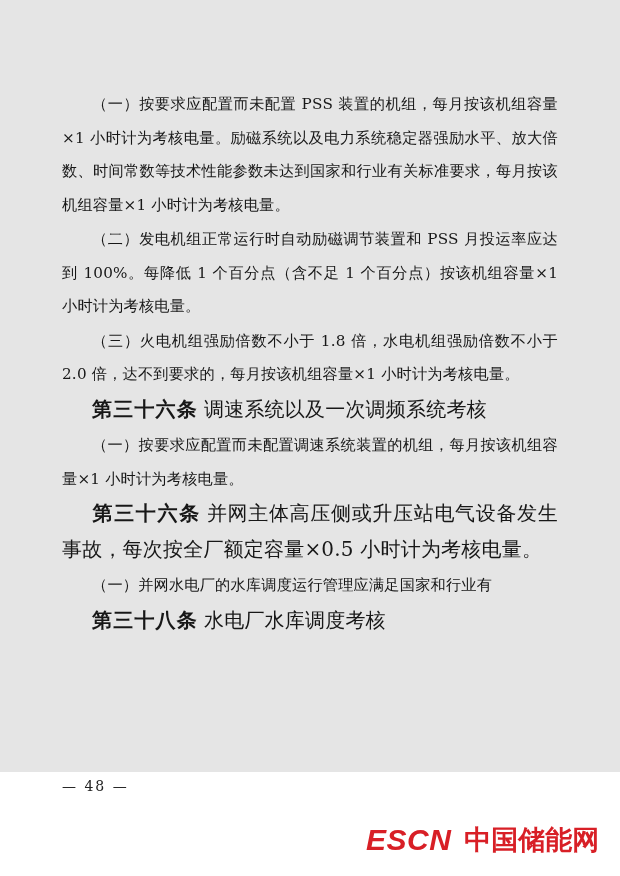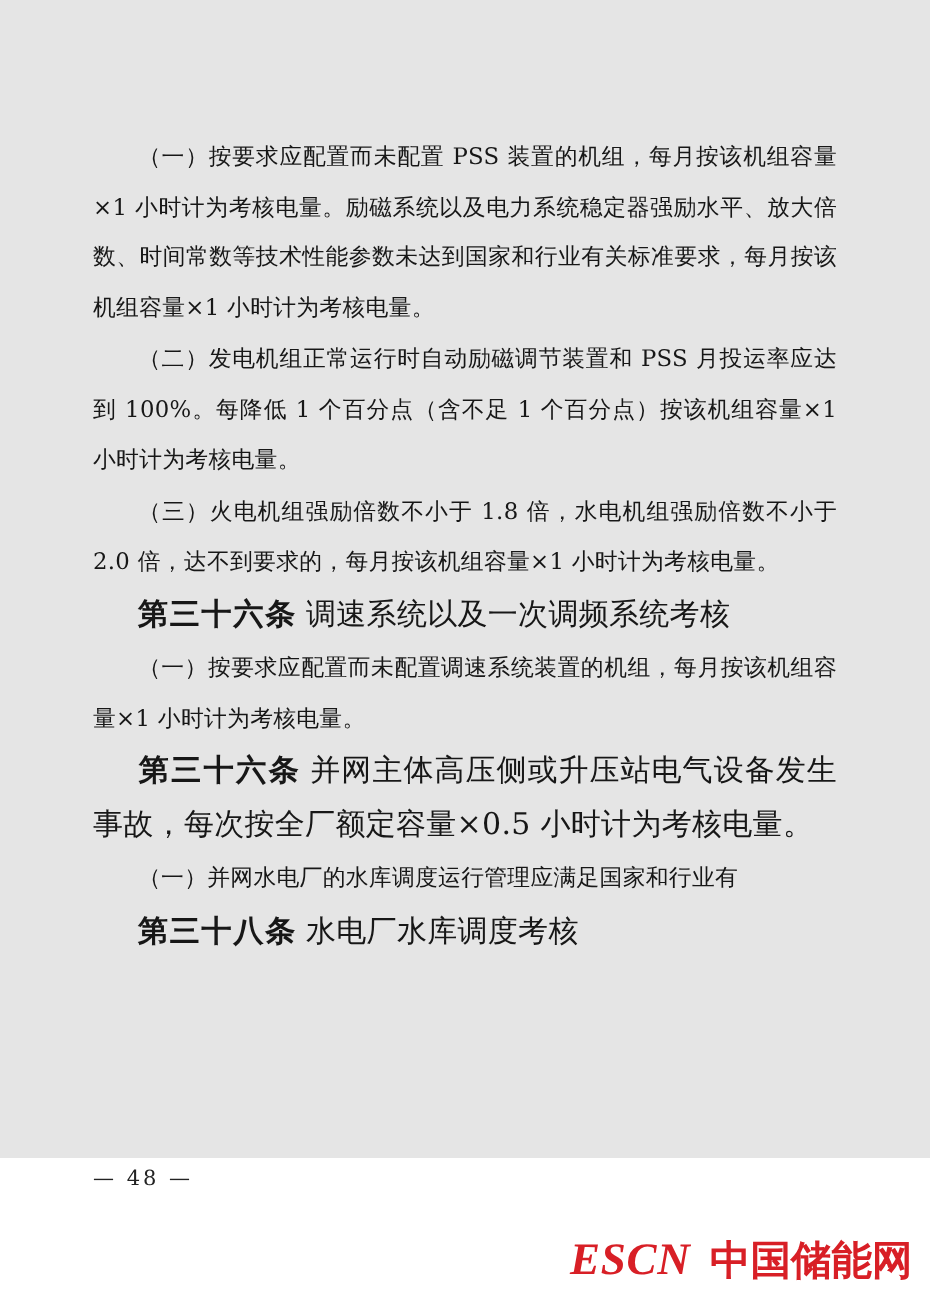--- a/index.html
+++ b/index.html
@@ -54,25 +54,25 @@
     position: absolute;
     left: 62px;
     top: 778px;
     font-size: 14px;
     letter-spacing: 2px;
     color: #222;
     font-family: "DejaVu Serif", "Liberation Serif", serif;
   }
   .watermark {
     position: absolute;
-    left: 380px;
+    left: 366px;
     top: 822px;
     display: flex;
     align-items: center;
-    font-family: Liberation Serif, serif;
+    font-family: Liberation Sans, sans-serif;
     font-weight: bold;
     white-space: nowrap;
     justify-content: center;
   }
   .wm-escn {
     color: #d81f26;
     font-size: 30px;
     letter-spacing: 0.5px;
     font-style: italic;
     font-weight: bold;

